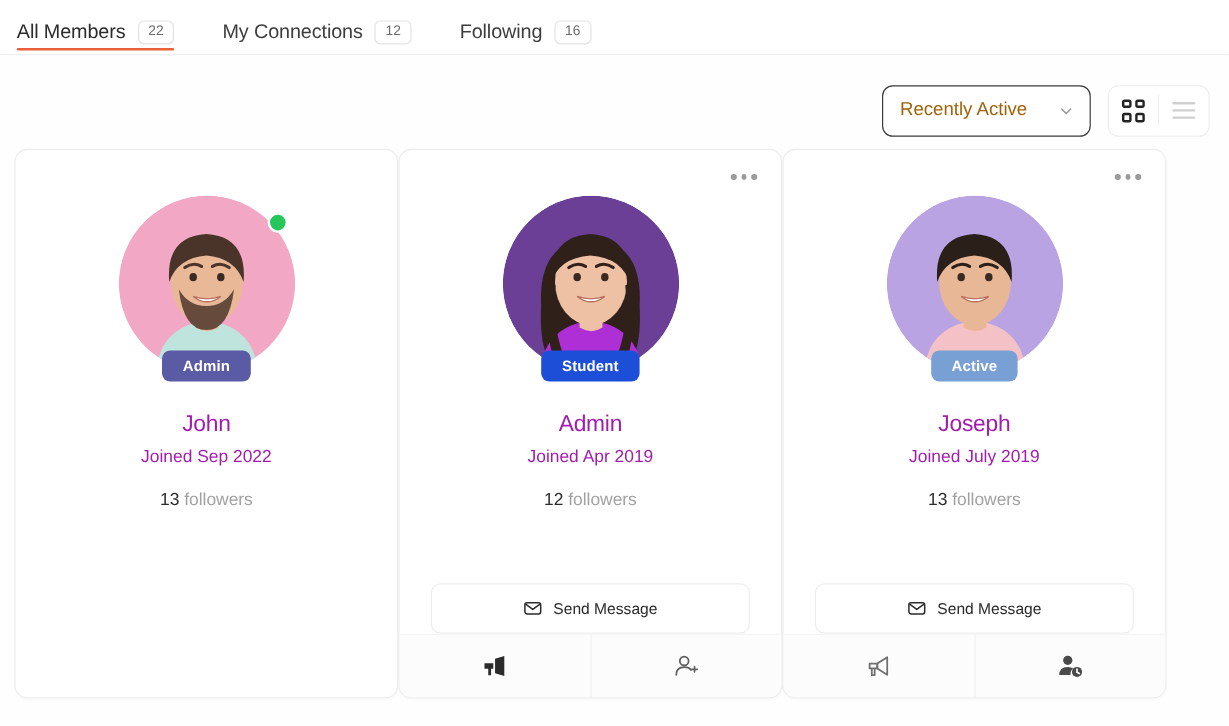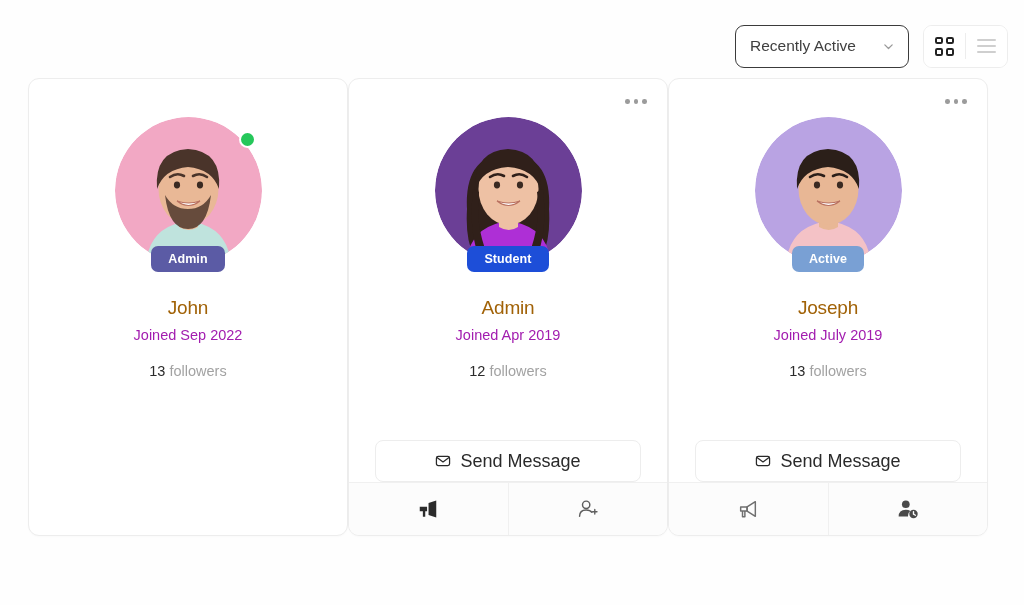--- a/index.html
+++ b/index.html
@@ -86,21 +86,21 @@
     width: 174px;
     height: 43px;
     padding: 0 14px;
     border: 1.4px solid #3b3b3b;
     border-radius: 9px;
     background: #fff;
     cursor: pointer;
   }
   .sortselect-label {
     font-size: 15.5px;
-    color: #404040;
+    color: #a16207;
     white-space: nowrap;
   }
   .chev { width: 11px; height: 11px; display: block; }
   .chev svg { display: block; }
 
   .viewtoggle {
     display: flex;
     align-items: center;
     height: 43px;
     border: 1px solid #ededed;
@@ -120,21 +120,21 @@
   .vtdiv { width: 1px; height: 26px; background: #ededed; }
 
   .gridicon { width: 19px; height: 19px; display: grid; grid-template-columns: 1fr 1fr; grid-template-rows: 1fr 1fr; gap: 3.2px; }
   .gridicon i { border: 2.1px solid #232323; border-radius: 2.2px; display: block; }
   .listicon { width: 19px; height: 14px; display: flex; flex-direction: column; justify-content: space-between; }
   .listicon i { height: 2.3px; background: #cfcfcf; border-radius: 2px; display: block; }
 
   
   .cards {
     display: flex;
-    padding: 0 28px;
+    padding: 0 12px;
     margin-top: 6px;
   }
   .card {
     position: relative;
     width: 320px;
     height: 458px;
     background: #ffffff;
     border: 1px solid #ededed;
     border-radius: 11px;
     display: flex;
@@ -188,21 +188,21 @@
     font-size: 12.5px;
     font-weight: bold;
     color: #ffffff;
     letter-spacing: 0.1px;
     line-height: 1.15;
   }
 
   .member-name {
     margin-top: 25px;
     font-size: 19px;
-    color: #a16207;
+    color: #a21caf;
     letter-spacing: -0.2px;
   }
   .member-joined {
     margin-top: 8px;
     font-size: 14.5px;
     color: #a21caf;
   }
   .member-followers {
     margin-top: 20px;
     font-size: 14.5px;
@@ -215,21 +215,21 @@
     height: 42px;
     border: 1px solid #ededed;
     border-radius: 8px;
     background: #fff;
     display: flex;
     align-items: center;
     justify-content: center;
     gap: 9px;
     cursor: pointer;
   }
-  .msg-btn-label { font-size: 18px; color: #2a2a2a; }
+  .msg-btn-label { font-size: 13px; color: #2a2a2a; }
   .msg-btn svg { display: block; }
 
   .card-footer {
     margin-top: auto;
     display: flex;
     height: 53px;
     border-top: 1px solid #f0f0f0;
     background: #fcfcfc;
     border-radius: 0 0 10px 10px;
     overflow: hidden;
@@ -242,20 +242,35 @@
     cursor: pointer;
   }
   .footer-div { width: 1px; background: #f0f0f0; }
   .footer-act svg { display: block; }
 </style>
 </head>
 <body>
 
 <div class="page">
 
+  <div class="tabbar" id="tabbar">
+      <div class="tab active">
+        <span class="tab-label">All Members</span>
+        <span class="tab-count">22</span>
+        <span class="underline"></span>
+      </div>
+      <div class="tab">
+        <span class="tab-label">My Connections</span>
+        <span class="tab-count">12</span>
+      </div>
+      <div class="tab">
+        <span class="tab-label">Following</span>
+        <span class="tab-count">16</span>
+      </div>
+    </div>
 
   <div class="toolbar">
     <div class="sortselect">
       <span class="sortselect-label">Recently Active</span>
       <span class="chev">
         <svg viewBox="0 0 12 12" width="11" height="11">
             <path d="M2 4.2 L6 8.2 L10 4.2" fill="none" stroke="#9a9a9a" stroke-width="1.4" stroke-linecap="round" stroke-linejoin="round"></path>
           </svg>
       </span>
     </div>

